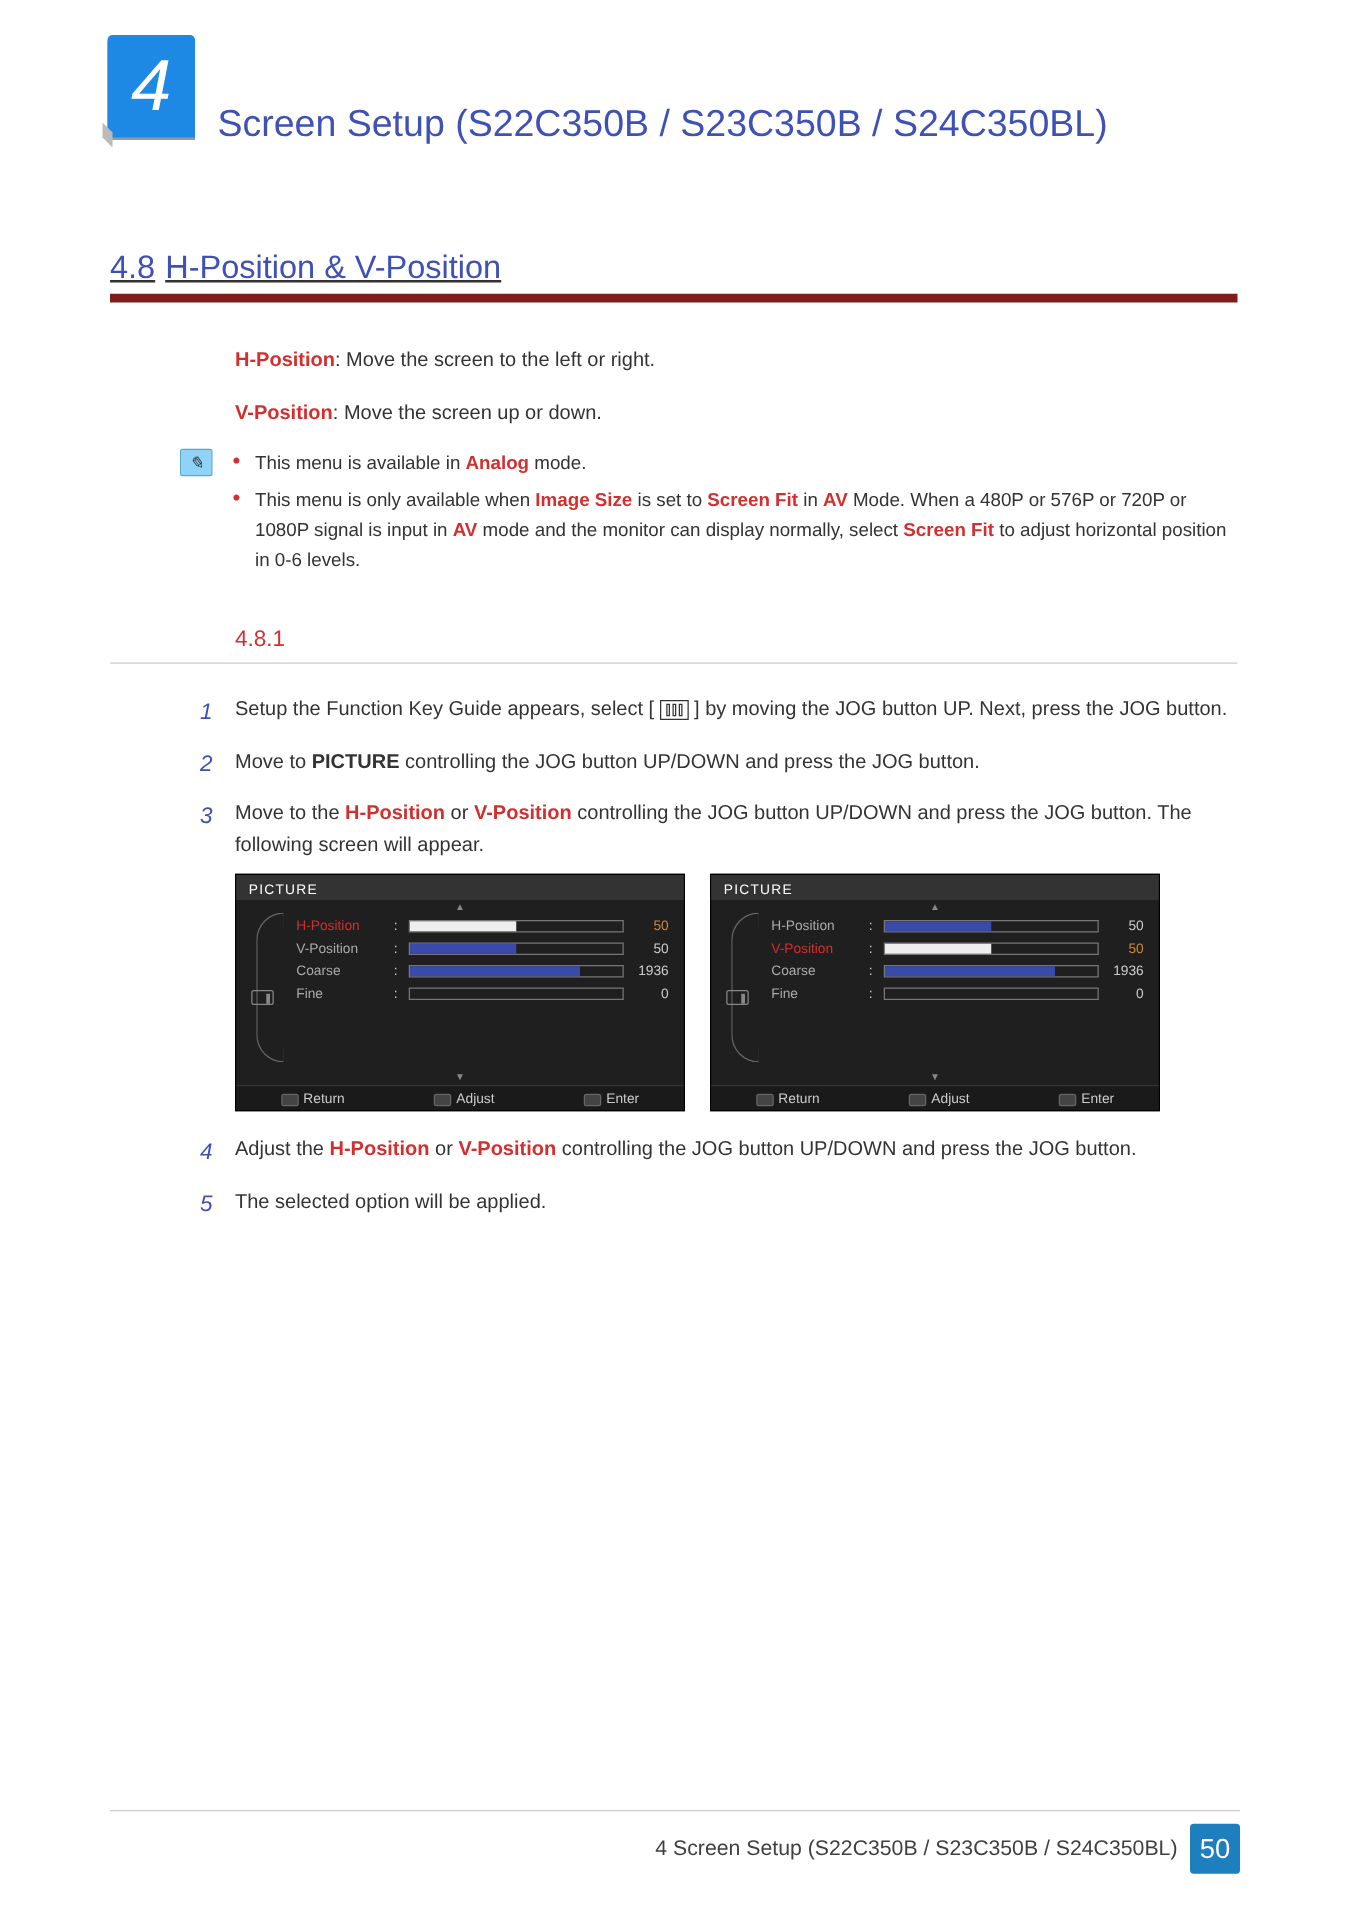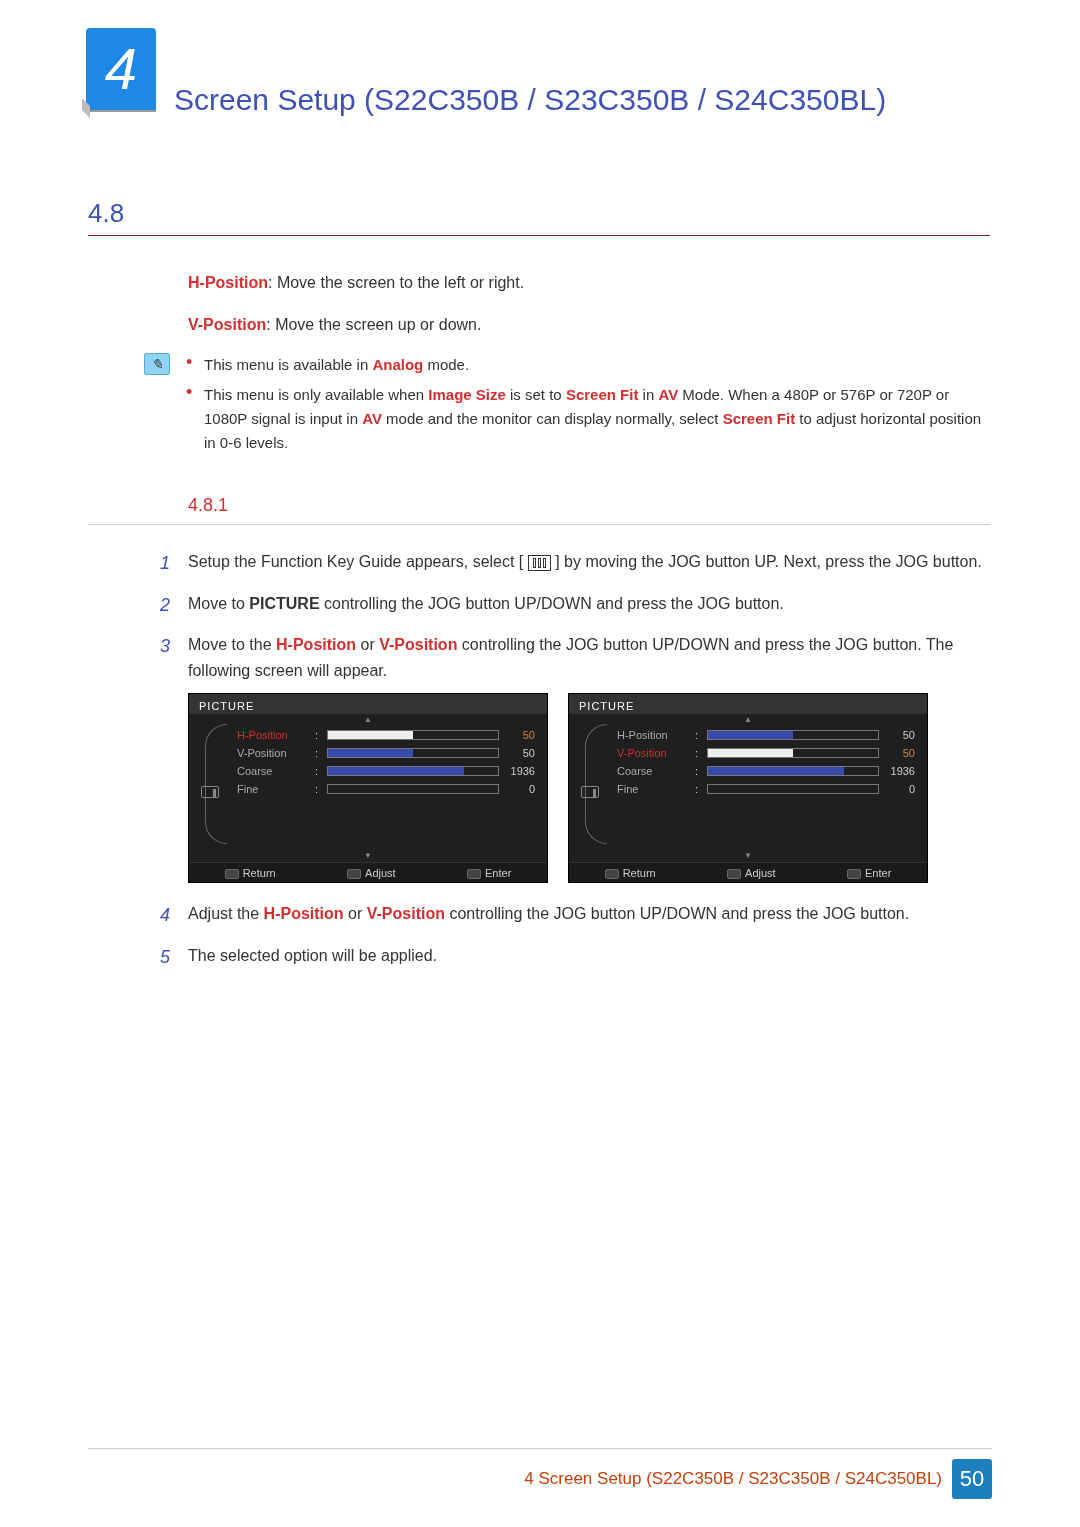--- a/index.html
+++ b/index.html
@@ -4,21 +4,21 @@
 <style>
   * { box-sizing: border-box; margin: 0; padding: 0; }
   body { font-family: Arial, Helvetica, sans-serif; background: #fff; width: 1080px; margin: 0 auto; color: #333; font-size: 16px; }
   .page { position: relative; min-height: 1527px; padding: 0 0 60px 0; }
   .header-band { display: flex; align-items: flex-start; padding-top: 28px; }
   .chap-badge { width: 70px; height: 82px; background: #1e88e5; border-radius: 4px 4px 0 0; position: relative; margin-left: 86px; display:flex; align-items:center; justify-content:center; box-shadow:0 2px 0 #999; }
   .chap-badge .num { color: #fff; font-size: 58px; font-weight: 300; font-style: italic; line-height: 1; }
   .chap-badge::before { content:""; position:absolute; left:-4px; bottom:-4px; width:8px; height:12px; background:#bbb; transform:skewY(45deg); }
   .chap-title { padding-left: 18px; color: #3f51b5; font-size: 30px; font-weight: 400; line-height: 1.2; padding-top: 6px; margin-top: 48px; }
   .main { padding: 80px 90px 0 88px; }
-  .sec-head { display:flex; gap:8px; border-bottom:1px solid #7f1d1d; padding-bottom:6px; margin-bottom:34px;}
+  .sec-head { display:flex; gap:8px; border-bottom:7px solid #7f1d1d; padding-bottom:6px; margin-bottom:34px;text-decoration:underline;}
   .sec-num { color:#3f51b5; font-size:26px;}
   .sec-title { color:#3f51b5; font-size:26px;}
   .body-block { padding-left: 100px; font-size: 16px; line-height: 1.6; }
   .para { margin-bottom: 16px; }
   .term-red { color: #d32f2f; font-weight: bold; }
   .note-row { display:flex; gap:16px; margin-bottom:30px;}
   .note-icon { width:26px; height:22px; background:linear-gradient(#8fd3f7,#8fd3f7); border:1px solid #5aa9cc; border-radius:2px; display:flex; align-items:center; justify-content:center; font-style:italic; color:#333; font-size:14px; flex-shrink:0; margin-left:-44px;}
   .note-list li { list-style:none; position:relative; padding-left:18px; margin-bottom:6px; font-size:15px;}
   .note-list li::before { content:"•"; position:absolute; left:0; color:#d32f2f; font-size:18px; line-height:1;}
   .sub-head { display:flex; gap:18px; margin:10px 0 24px -100px; border-bottom:1px solid #ccc; padding-bottom:4px; padding-left:100px;align-items:flex-end;}
@@ -46,37 +46,38 @@
   .osd .side-icon { position:absolute; left:12px; top:92px; width:18px; height:12px; border:1px solid #888; border-radius:2px;}
   .osd .side-icon::after{content:""; position:absolute; right:2px; top:2px; width:3px; height:8px; background:#888;}
   .osd .footer { position:absolute; left:0; right:0; bottom:0; height:20px; background:#1a1a1a; display:flex; justify-content:space-around; align-items:flex-end; border-top:1px solid #333;}
   .osd .footer span { display:flex; align-items:center; gap:4px;}
   .osd .footer .btn-ic { width:14px; height:10px; background:#444; border:1px solid #666; border-radius:2px; display:inline-block;}
   .inline-menu-icon { display:inline-block; vertical-align:middle; border:1px solid #333; padding:2px 3px; line-height:0;}
   .inline-menu-icon span { display:inline-block; width:3px; height:10px; border:1px solid #333; margin:0 1px;}
   .page-footer { position:absolute; bottom:28px; left:0; right:0; text-align:right; padding-right:88px;}
   .page-footer .line { border-top:1px solid #ccc; margin-bottom:10px; margin-left:88px;}
   .page-footer .txt { display:inline-flex; align-items:center; gap:10px;}
-  .page-footer .chap-ref { font-size:17px; color:#c2410c;}
+  .page-footer .chap-ref { font-size:17px; color:#404040;}
   .page-footer .pg { width:40px; height:40px; background:#1e7fbf; color:#fff; display:flex; align-items:center; justify-content:center; font-size:22px; border-radius:3px;}
 </style>
 </head>
 <body>
 <div class="page">
 
 <div class="header-band">
   <div class="chap-badge">
     <span class="num">4</span>
   </div>
   <div class="chap-title">Screen Setup (S22C350B / S23C350B / S24C350BL)</div>
 </div>
 
 <div class="main">
   <div class="sec-head">
     <span class="sec-num">4.8</span>
+    <span class="sec-title">H-Position &amp; V-Position</span>
   </div>
 
   <div class="body-block">
     <p class="para">
       <span class="term-red">H-Position</span><span>: Move the screen to the left or right.</span>
     </p>
     <p class="para">
       <span class="term-red">V-Position</span><span>: Move the screen up or down.</span>
     </p>
 

